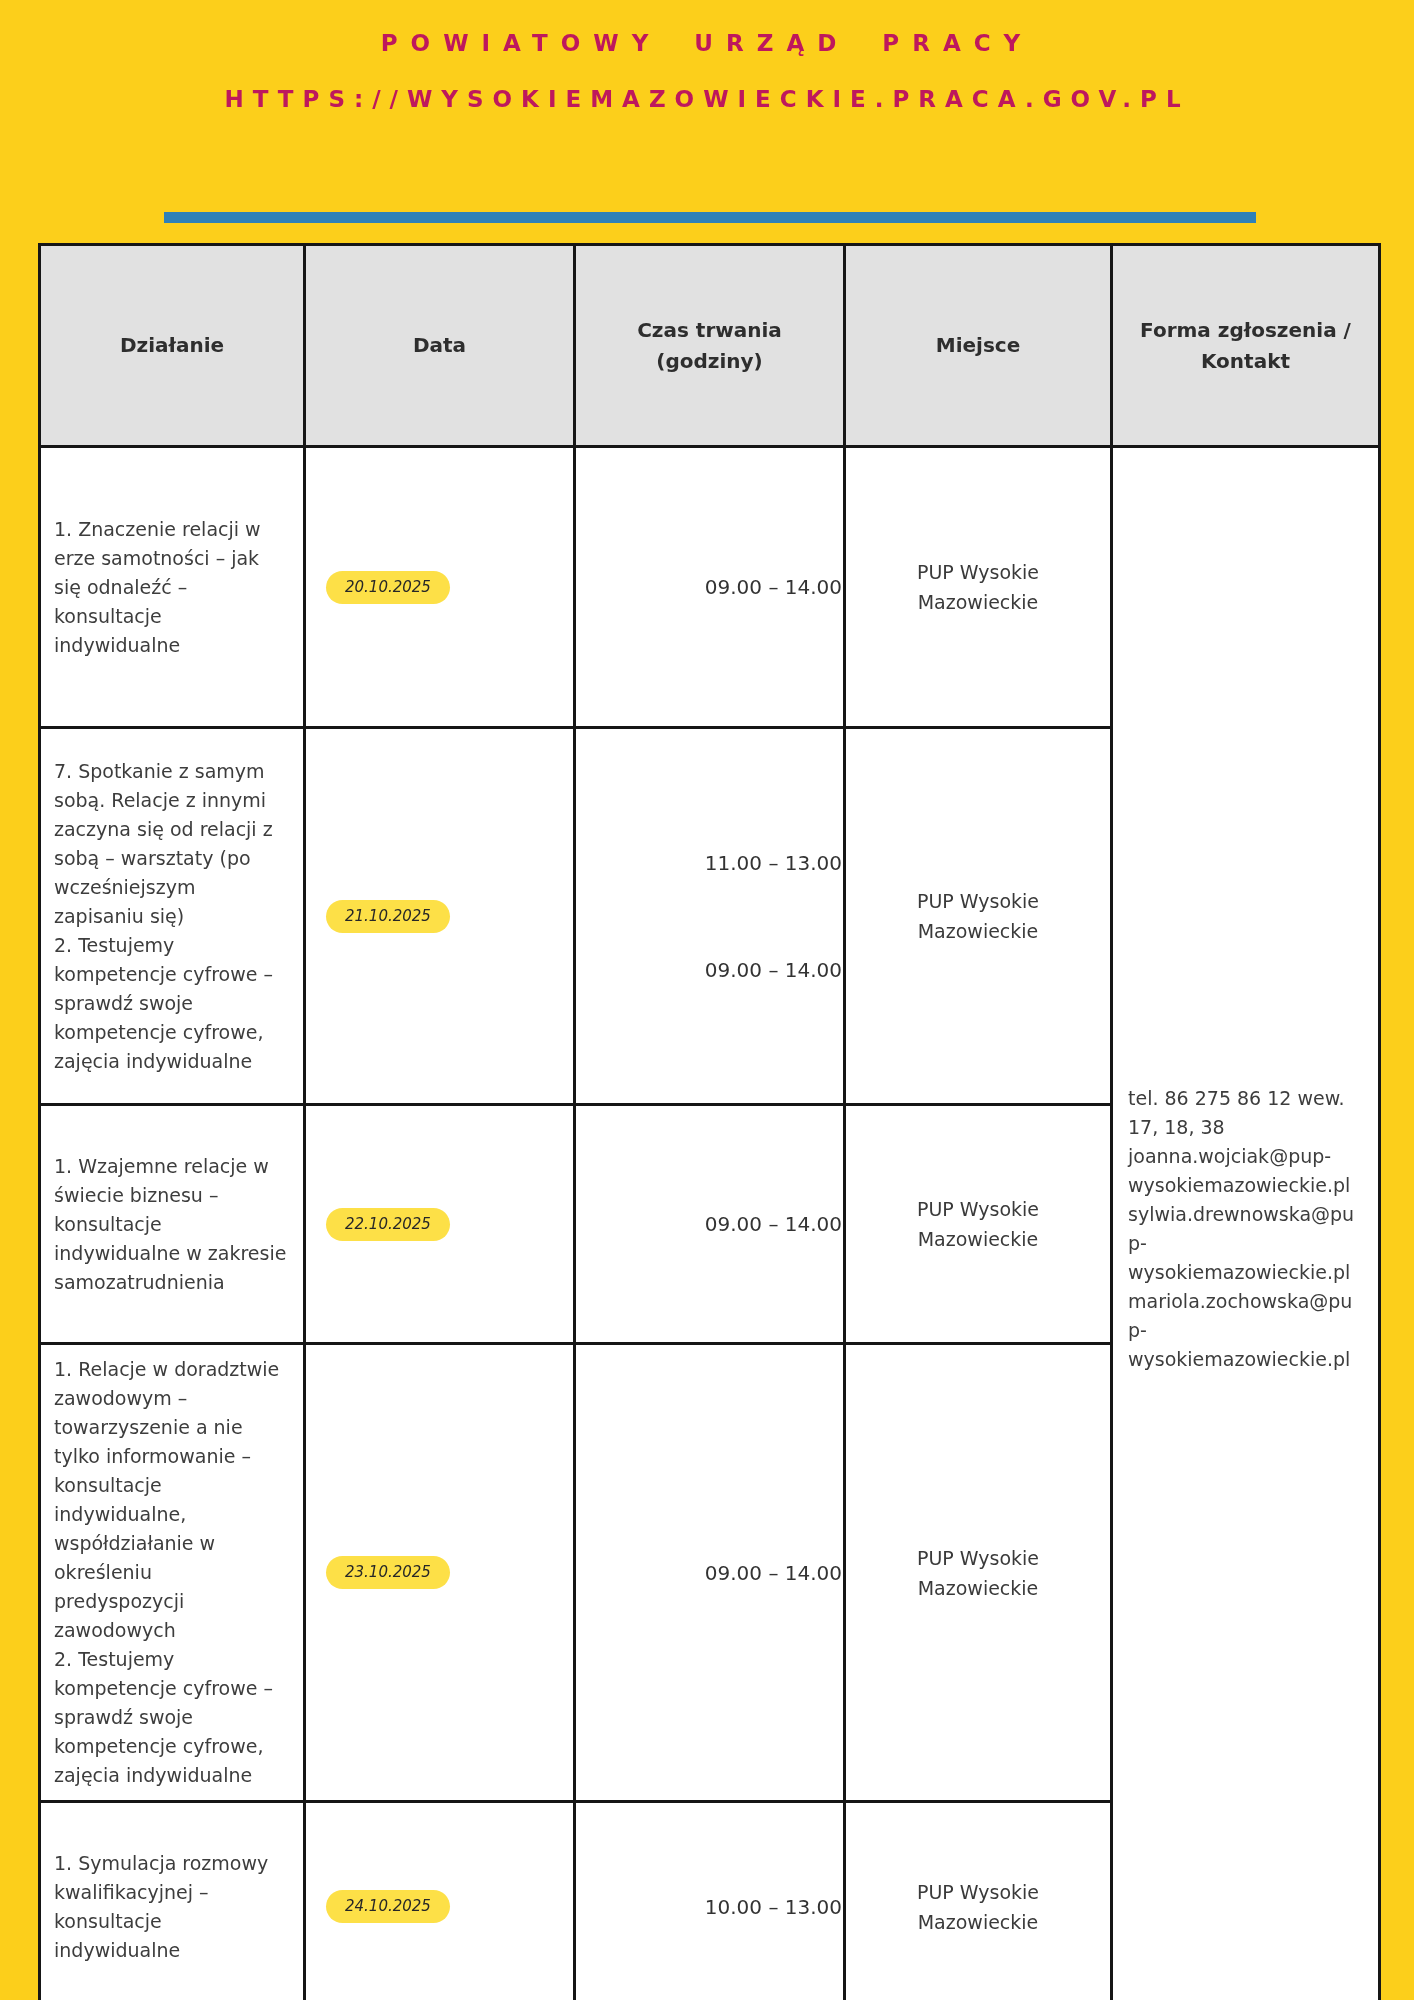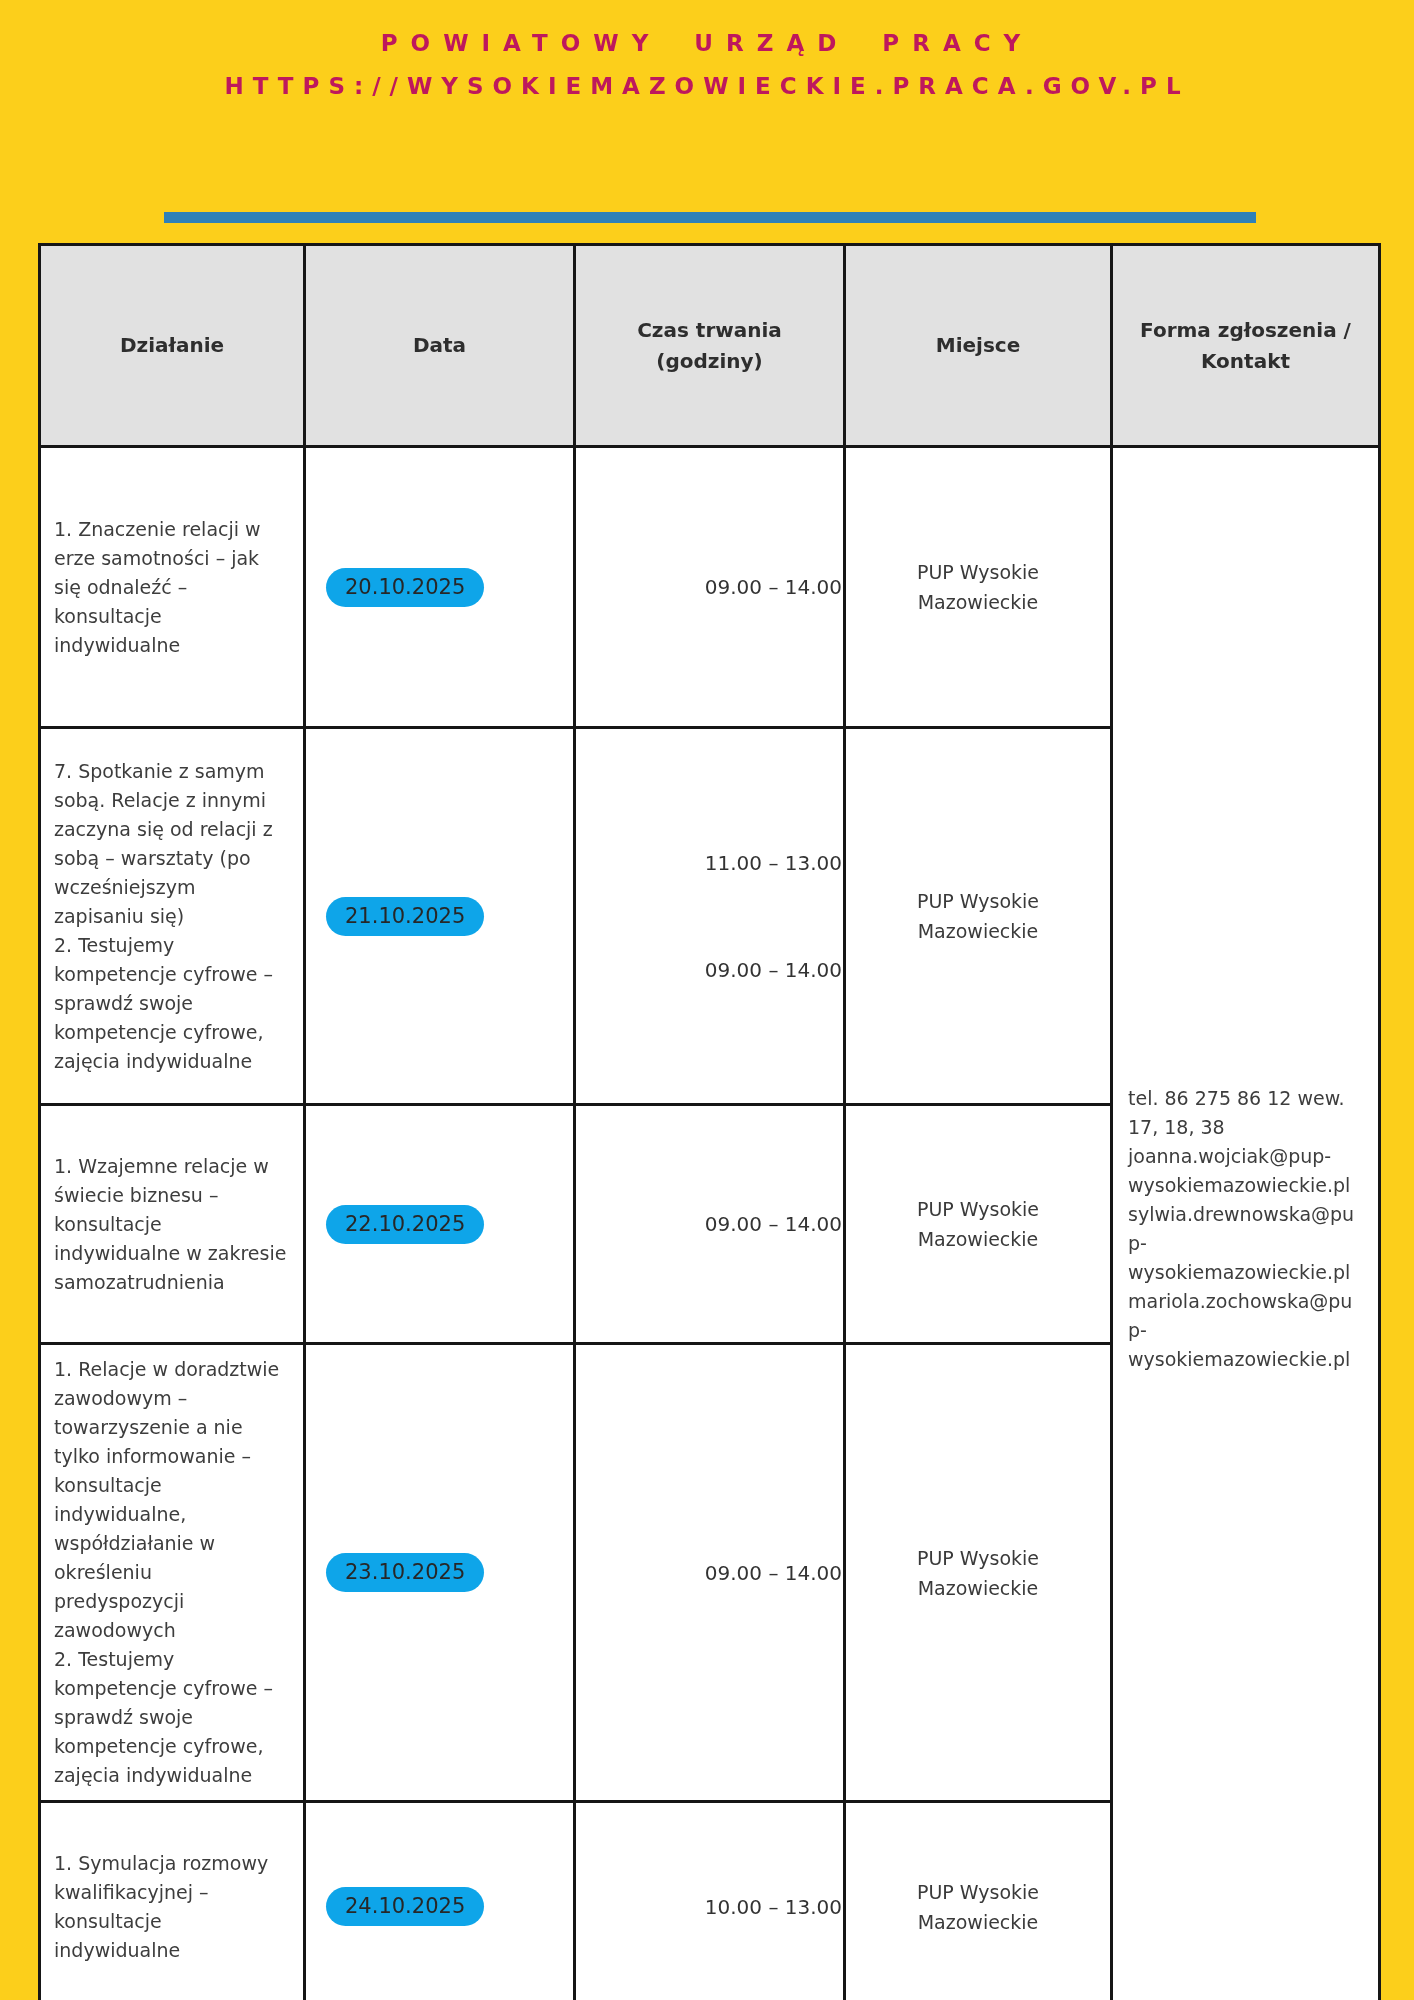--- a/index.html
+++ b/index.html
@@ -30,21 +30,21 @@
     line-height: 35px;
     letter-spacing: 13px;
     word-spacing: 12px;
     white-space: nowrap;
   }
   .masthead-url {
     font-size: 23px;
     line-height: 35px;
     letter-spacing: 9px;
     word-spacing: 0;
-    margin-top: 8px;
+    margin-top: 21px;
     white-space: nowrap;
   }
   .divider-bar {
     position: absolute;
     top: 212px;
     left: 164px;
     width: 1092px;
     height: 11px;
     background: #2e81b8;
   }
@@ -85,25 +85,26 @@
     text-align: left;
     padding: 10px 16px 10px 13px;
     white-space: pre-line;
   }
   td.date-cell {
     text-align: left;
     padding-left: 20px;
   }
   .date-pill {
     display: inline-block;
-    background: #0ea5e9;
+    background: #fde047;
     border-radius: 23px;
     padding: 7px 19px 8px 19px;
-    font-size: 21px;
+    font-size: 15px;
     color: #272727;
+    font-style: italic;
   }
   td.time-cell {
     font-size: 20px;
     color: #333333;
     text-align: right;
     padding-left: 21px;
   }
   .time-value { white-space: nowrap; }
   .time-gap { margin-top: 83px; }
   td.place-cell {

